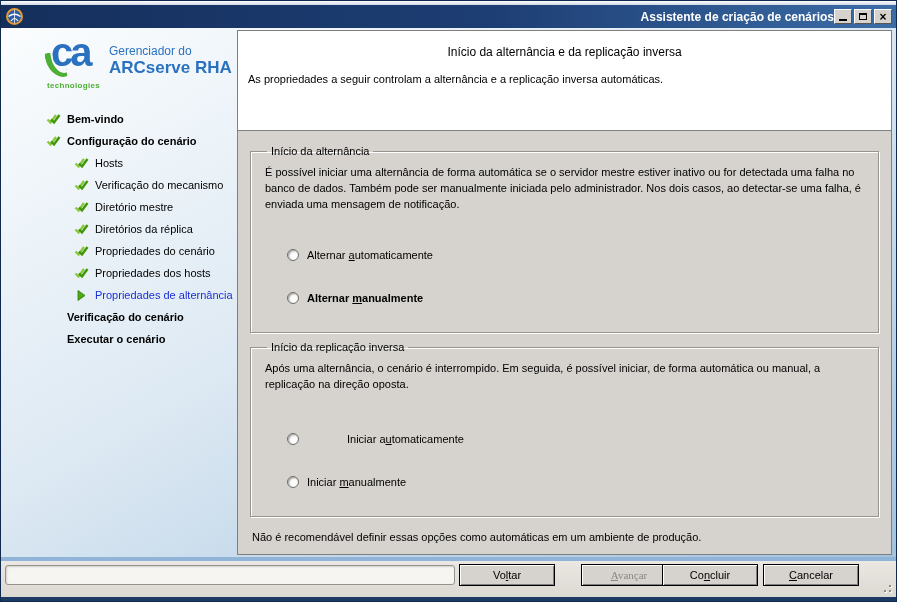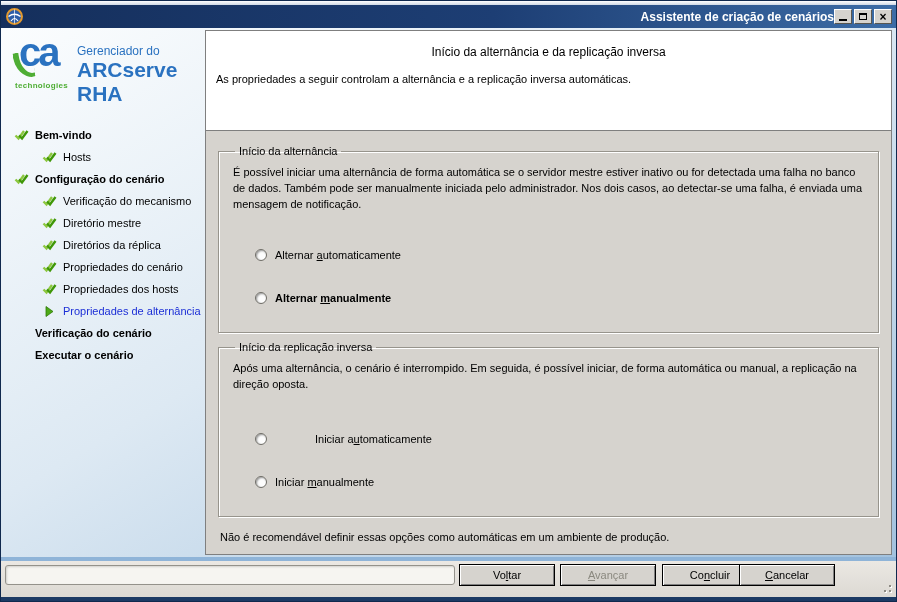--- a/index.html
+++ b/index.html
@@ -23,40 +23,41 @@
     border-color:#ffffff #58564f #58564f #ffffff;
     display:flex; align-items:center; justify-content:center; cursor:default;
   }
   .glyph-min { width:8px; height:2px; background:#000; margin-top:7px; }
   .glyph-max { width:8px; height:7px; border:1px solid #000; border-top-width:2px; }
   .glyph-close { font-size:12px; font-weight:bold; line-height:1; color:#000; font-family:"Liberation Sans",sans-serif; }
   
   .app-body {
     flex:1; display:flex; position:relative;
     background:linear-gradient(150deg,#fbfdfe 0%, #dde9f3 45%, #a3c2de 100%);
+    padding-left:32px;
   }
   .sidebar { width:204px; flex:0 0 auto; padding:8px 0 0 10px; }
   .brand { display:flex; align-items:flex-start; margin:2px 0 18px 2px; }
   .ca-logo { position:relative; width:56px; height:52px; flex:0 0 auto; }
   .ca-text {
     position:absolute; top:-8px; left:6px; font-size:40px; font-weight:bold;
     letter-spacing:-3px; color:#2a72c0; font-family:"Liberation Sans",sans-serif;
   }
   .ca-swoosh {
     position:absolute; left:1px; top:14px; width:20px; height:26px;
     border-left:6px solid #4fae35; border-bottom:4px solid #4fae35;
     border-radius:0 0 0 90%; transform:rotate(-8deg);
   }
   .ca-sub {
     position:absolute; bottom:0; left:2px; font-size:8px; color:#4fae35;
     font-weight:bold; letter-spacing:0.3px;
   }
   .brand-text { margin-left:8px; padding-top:6px; color:#2a72c0; }
   .brand-line1 { font-size:12px; }
-  .brand-line2 { font-size:21px; font-weight:bold; }
+  .brand-line2 { font-size:17px; font-weight:bold; }
   .nav { margin-top:4px; }
   .nav-item { display:flex; align-items:center; height:22px; font-size:11px; color:#000; cursor:default; }
   .nav-item .nav-ico { width:16px; display:flex; justify-content:center; margin-right:6px; flex:0 0 auto; }
   .nav-item.lvl1 { font-weight:bold; padding-left:2px; }
   .nav-item.lvl2 { padding-left:30px; }
   .nav-item.current { color:#1c2fd6; }
   .nav-item.plain { padding-left:2px; }
   
   .main-panel {
     flex:1; margin:2px 4px 2px 0; border:1px solid #7f7f7f;
@@ -103,23 +104,23 @@
   }
   .btn {
     position:absolute; top:7px; width:96px; height:22px;
     background:#d6d3ce; border:1px solid #000;
     box-shadow:inset 1px 1px 0 #ffffff, inset -1px -1px 0 #808080;
     font-size:11px; font-family:"Liberation Sans",sans-serif; text-align:center;
     line-height:20px; color:#000; cursor:default;
   }
   .btn.disabled { color:#8a887f; }
   #btn-voltar { left:458px; }
-  #btn-avancar { left:559px; }
+  #btn-avancar { left:580px;font-family:Liberation Serif, serif; }
   #btn-concluir { left:661px; }
-  #btn-cancelar { left:738px; }
+  #btn-cancelar { left:762px; }
   .resize-grip { position:absolute; right:5px; bottom:5px; width:12px; height:12px; }
   .resize-grip i {
     position:absolute; width:2px; height:2px; background:#8d8a83;
     box-shadow:1px 1px 0 #fff;
   }
   .resize-grip i:nth-child(1){ right:0; bottom:0; }
   .resize-grip i:nth-child(2){ right:5px; bottom:0; }
   .resize-grip i:nth-child(3){ right:0; bottom:5px; }
   .bottom-band { height:4px; background:#1c3a64; flex:0 0 auto; }
 </style>
@@ -167,37 +168,37 @@
       <div class="nav">
         <div class="nav-item lvl1 done">
           <span class="nav-ico">
               <svg width="15" height="12" viewBox="0 0 15 12">
                 <path d="M1.5 6.5 L4.5 9.5 L10 2" stroke="#8cc73f" stroke-width="2.4" fill="none"></path>
                 <path d="M5 6.5 L8 9.5 L13.5 2" stroke="#3f9707" stroke-width="2.4" fill="none"></path>
               </svg>
             </span>
           <span>Bem-vindo</span>
         </div>
+        <div class="nav-item lvl1 done">
+          <span class="nav-ico">
+              <svg width="15" height="12" viewBox="0 0 15 12">
+                <path d="M1.5 6.5 L4.5 9.5 L10 2" stroke="#8cc73f" stroke-width="2.4" fill="none"></path>
+                <path d="M5 6.5 L8 9.5 L13.5 2" stroke="#3f9707" stroke-width="2.4" fill="none"></path>
+              </svg>
+            </span>
+          <span>Configuração do cenário</span>
+        </div>
         <div class="nav-item lvl2 done">
           <span class="nav-ico">
               <svg width="15" height="12" viewBox="0 0 15 12">
                 <path d="M1.5 6.5 L4.5 9.5 L10 2" stroke="#8cc73f" stroke-width="2.4" fill="none"></path>
                 <path d="M5 6.5 L8 9.5 L13.5 2" stroke="#3f9707" stroke-width="2.4" fill="none"></path>
               </svg>
             </span>
           <span>Hosts</span>
-        </div>
-        <div class="nav-item lvl1 done">
-          <span class="nav-ico">
-              <svg width="15" height="12" viewBox="0 0 15 12">
-                <path d="M1.5 6.5 L4.5 9.5 L10 2" stroke="#8cc73f" stroke-width="2.4" fill="none"></path>
-                <path d="M5 6.5 L8 9.5 L13.5 2" stroke="#3f9707" stroke-width="2.4" fill="none"></path>
-              </svg>
-            </span>
-          <span>Configuração do cenário</span>
         </div>
         <div class="nav-item lvl2 done">
           <span class="nav-ico">
               <svg width="15" height="12" viewBox="0 0 15 12">
                 <path d="M1.5 6.5 L4.5 9.5 L10 2" stroke="#8cc73f" stroke-width="2.4" fill="none"></path>
                 <path d="M5 6.5 L8 9.5 L13.5 2" stroke="#3f9707" stroke-width="2.4" fill="none"></path>
               </svg>
             </span>
           <span>Verificação do mecanismo</span>
         </div>

